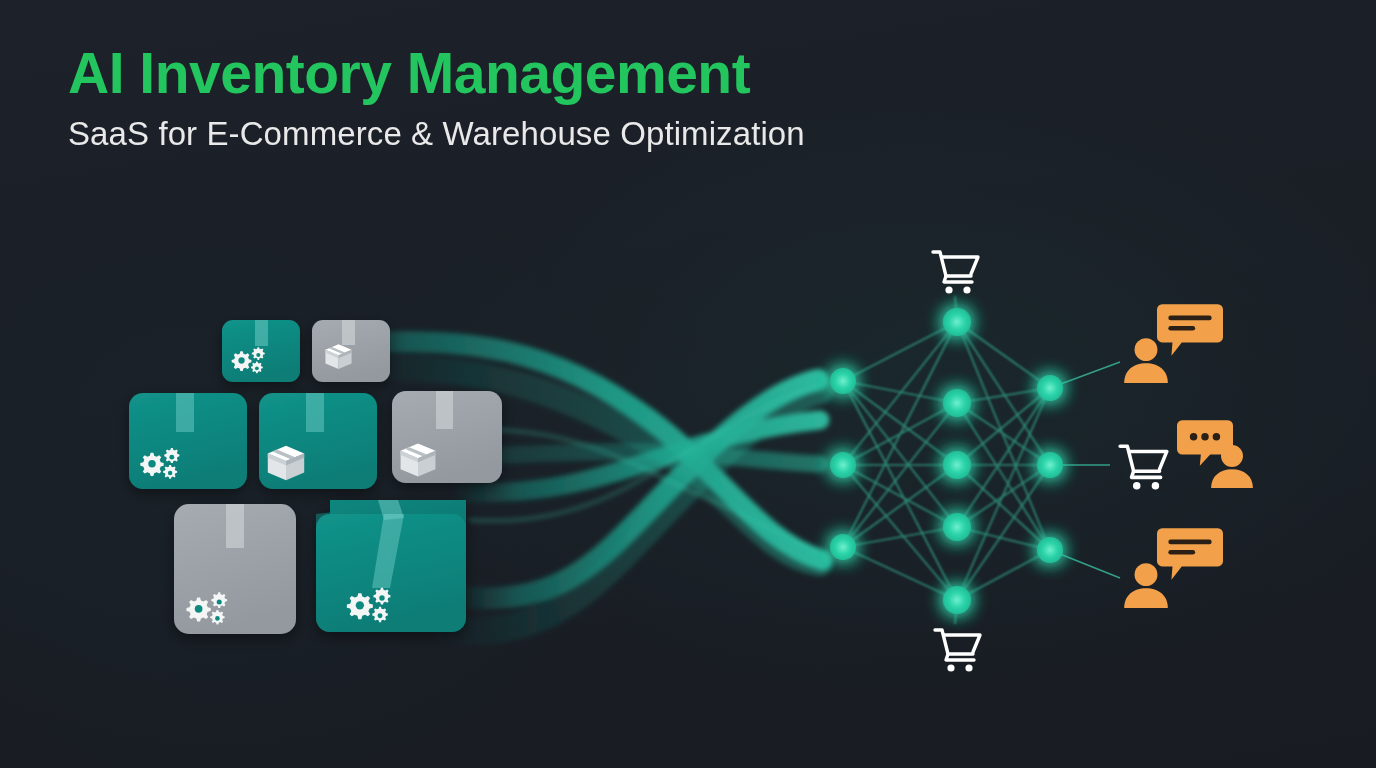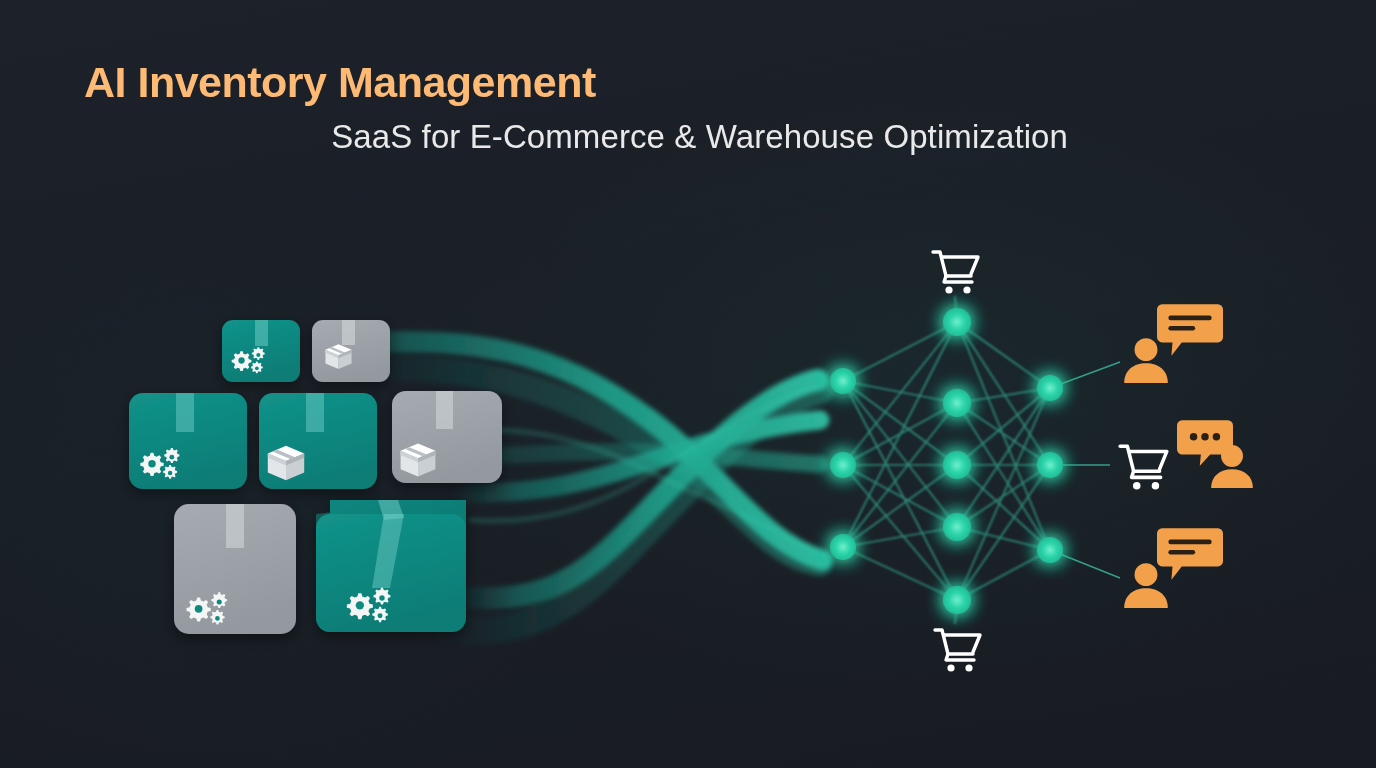--- a/index.html
+++ b/index.html
@@ -26,37 +26,36 @@
       linear-gradient(170deg, #1d212a 0%, #1a1e25 42%, #181b22 100%);
     pointer-events: none;
   }
   #title-block {
     position: absolute;
     left: 68px;
     top: 44px;
     width: 1000px;
   }
   #title-block .headline {
-    font-size: 43px;
+    font-size: 57px;
     line-height: 1.03;
     font-weight: 700;
-    color: #fdba74;
+    color: #22c55e;
     letter-spacing: -0.5px;
-    margin: 16px;
+    margin: 0;
     white-space: nowrap;
   }
   #title-block .subhead {
     font-size: 33px;
     line-height: 1.05;
     font-weight: 400;
     color: #e9e9ea;
     margin: 14px 0 0 0;
     letter-spacing: 0.1px;
     white-space: nowrap;
-    text-align: right;
   }
   svg.layer {
     position: absolute;
     left: 0;
     top: 0;
     width: 1376px;
     height: 768px;
     overflow: visible;
   }
 </style>

